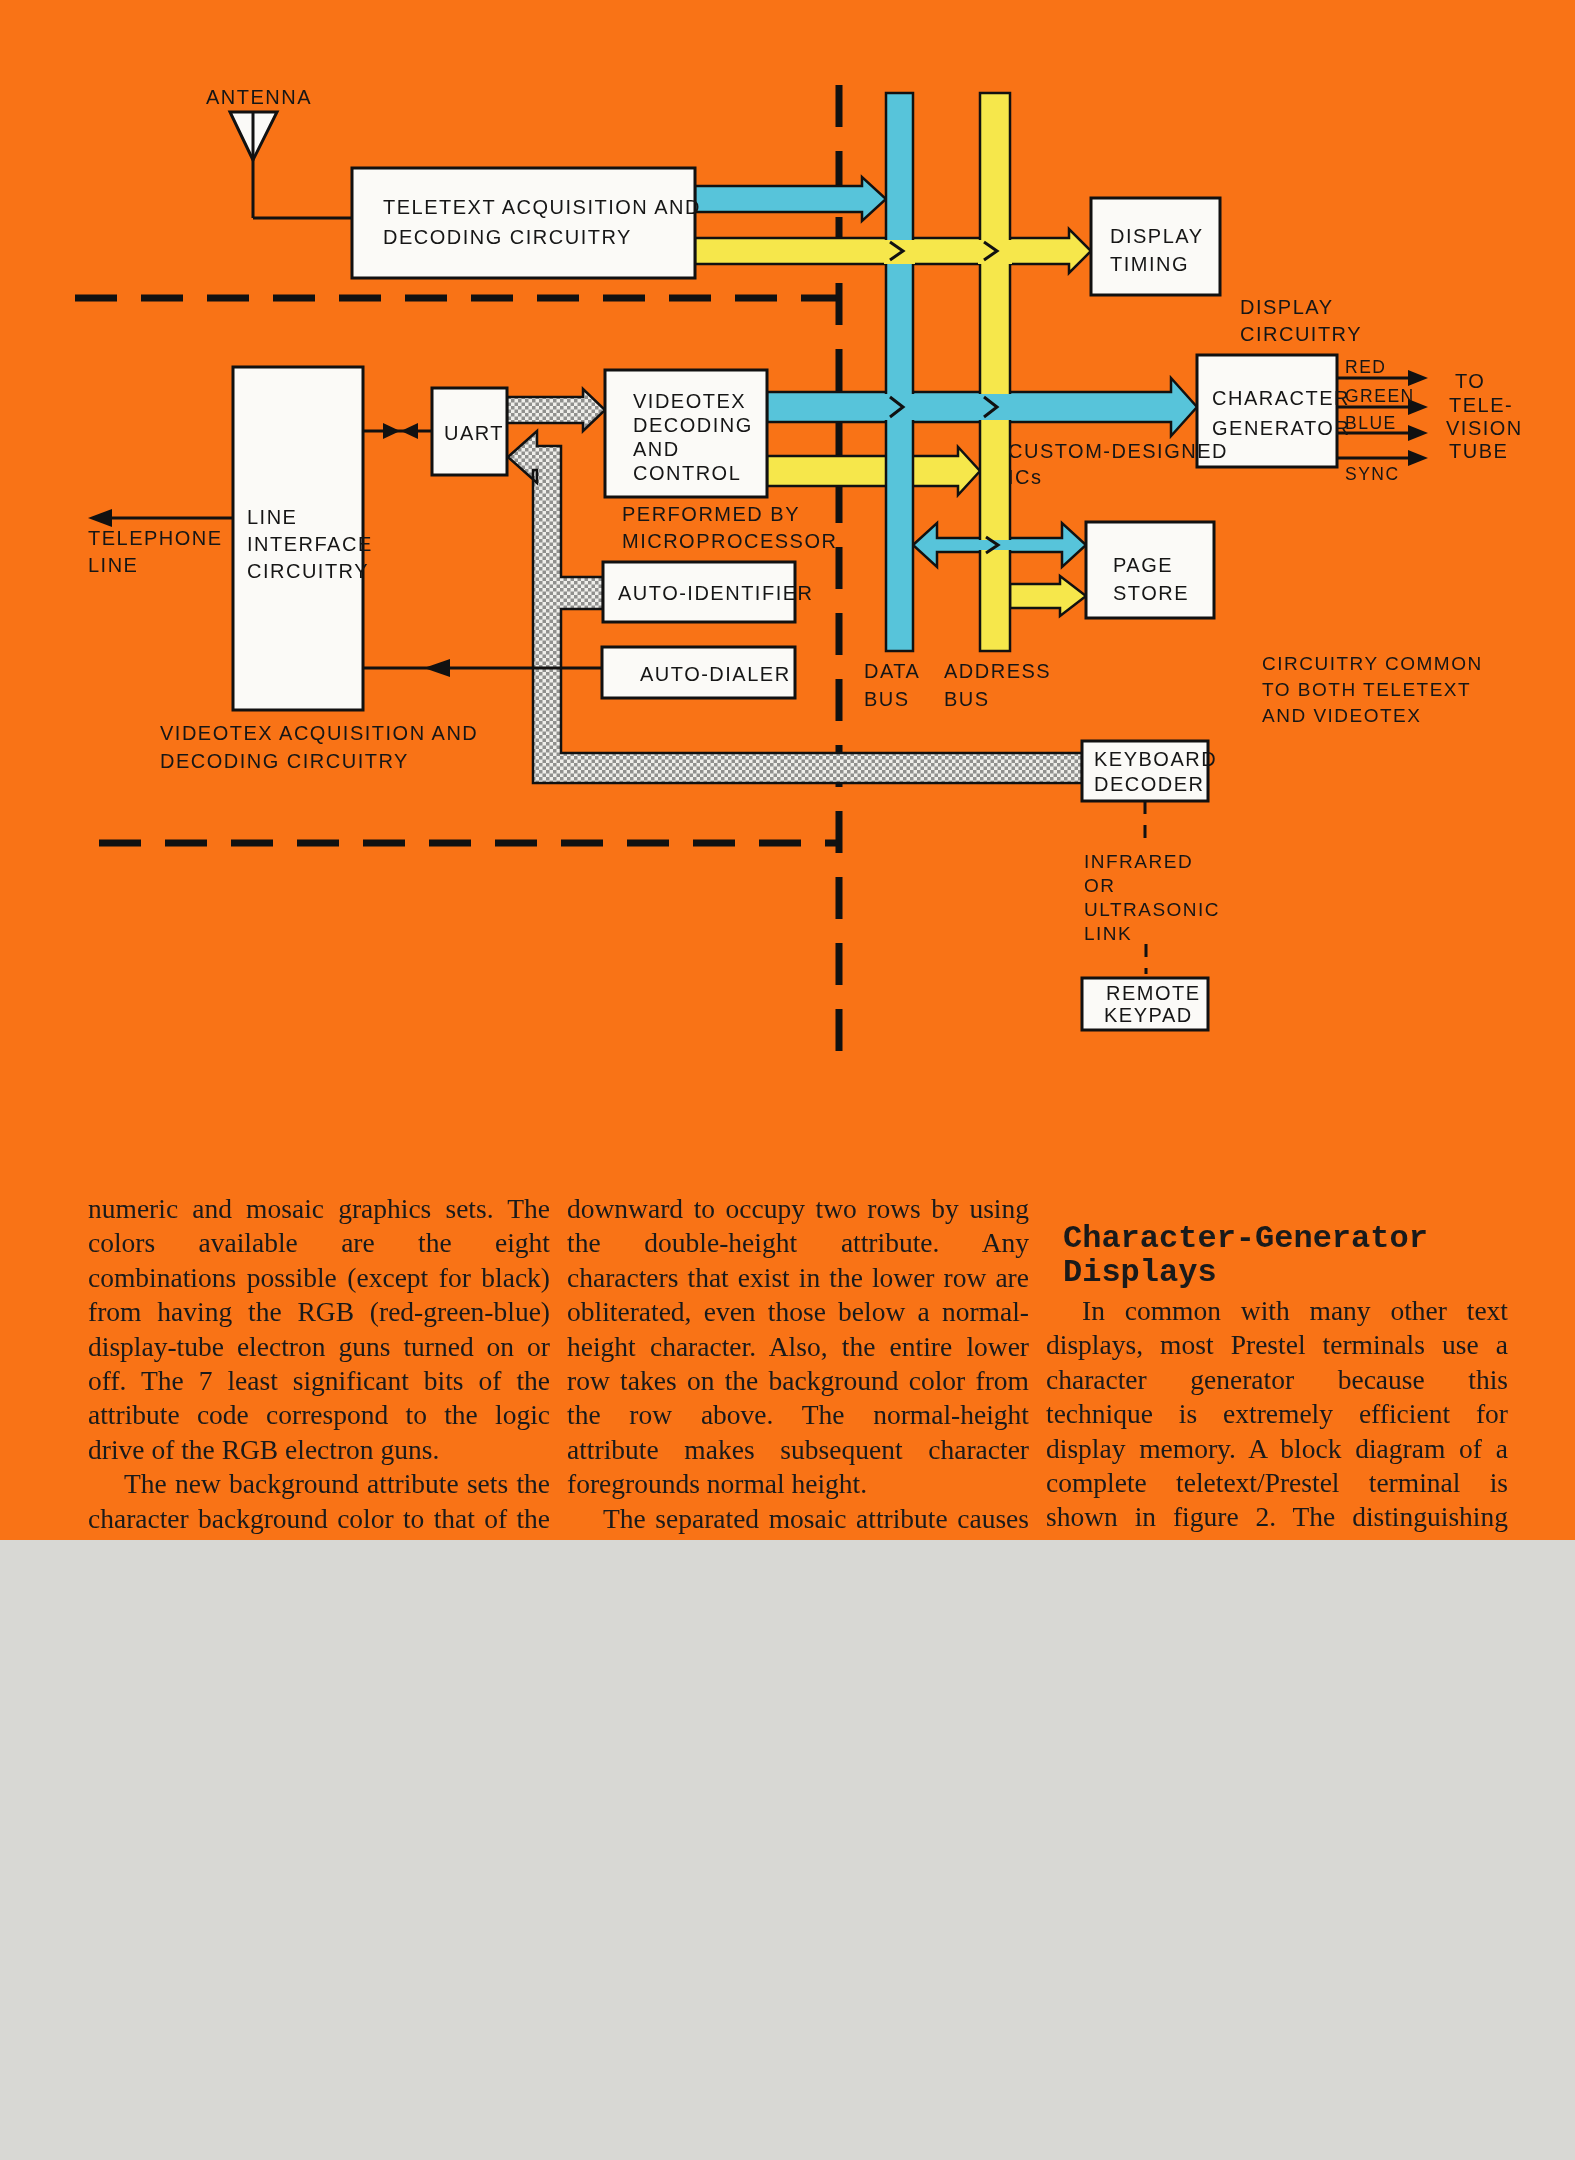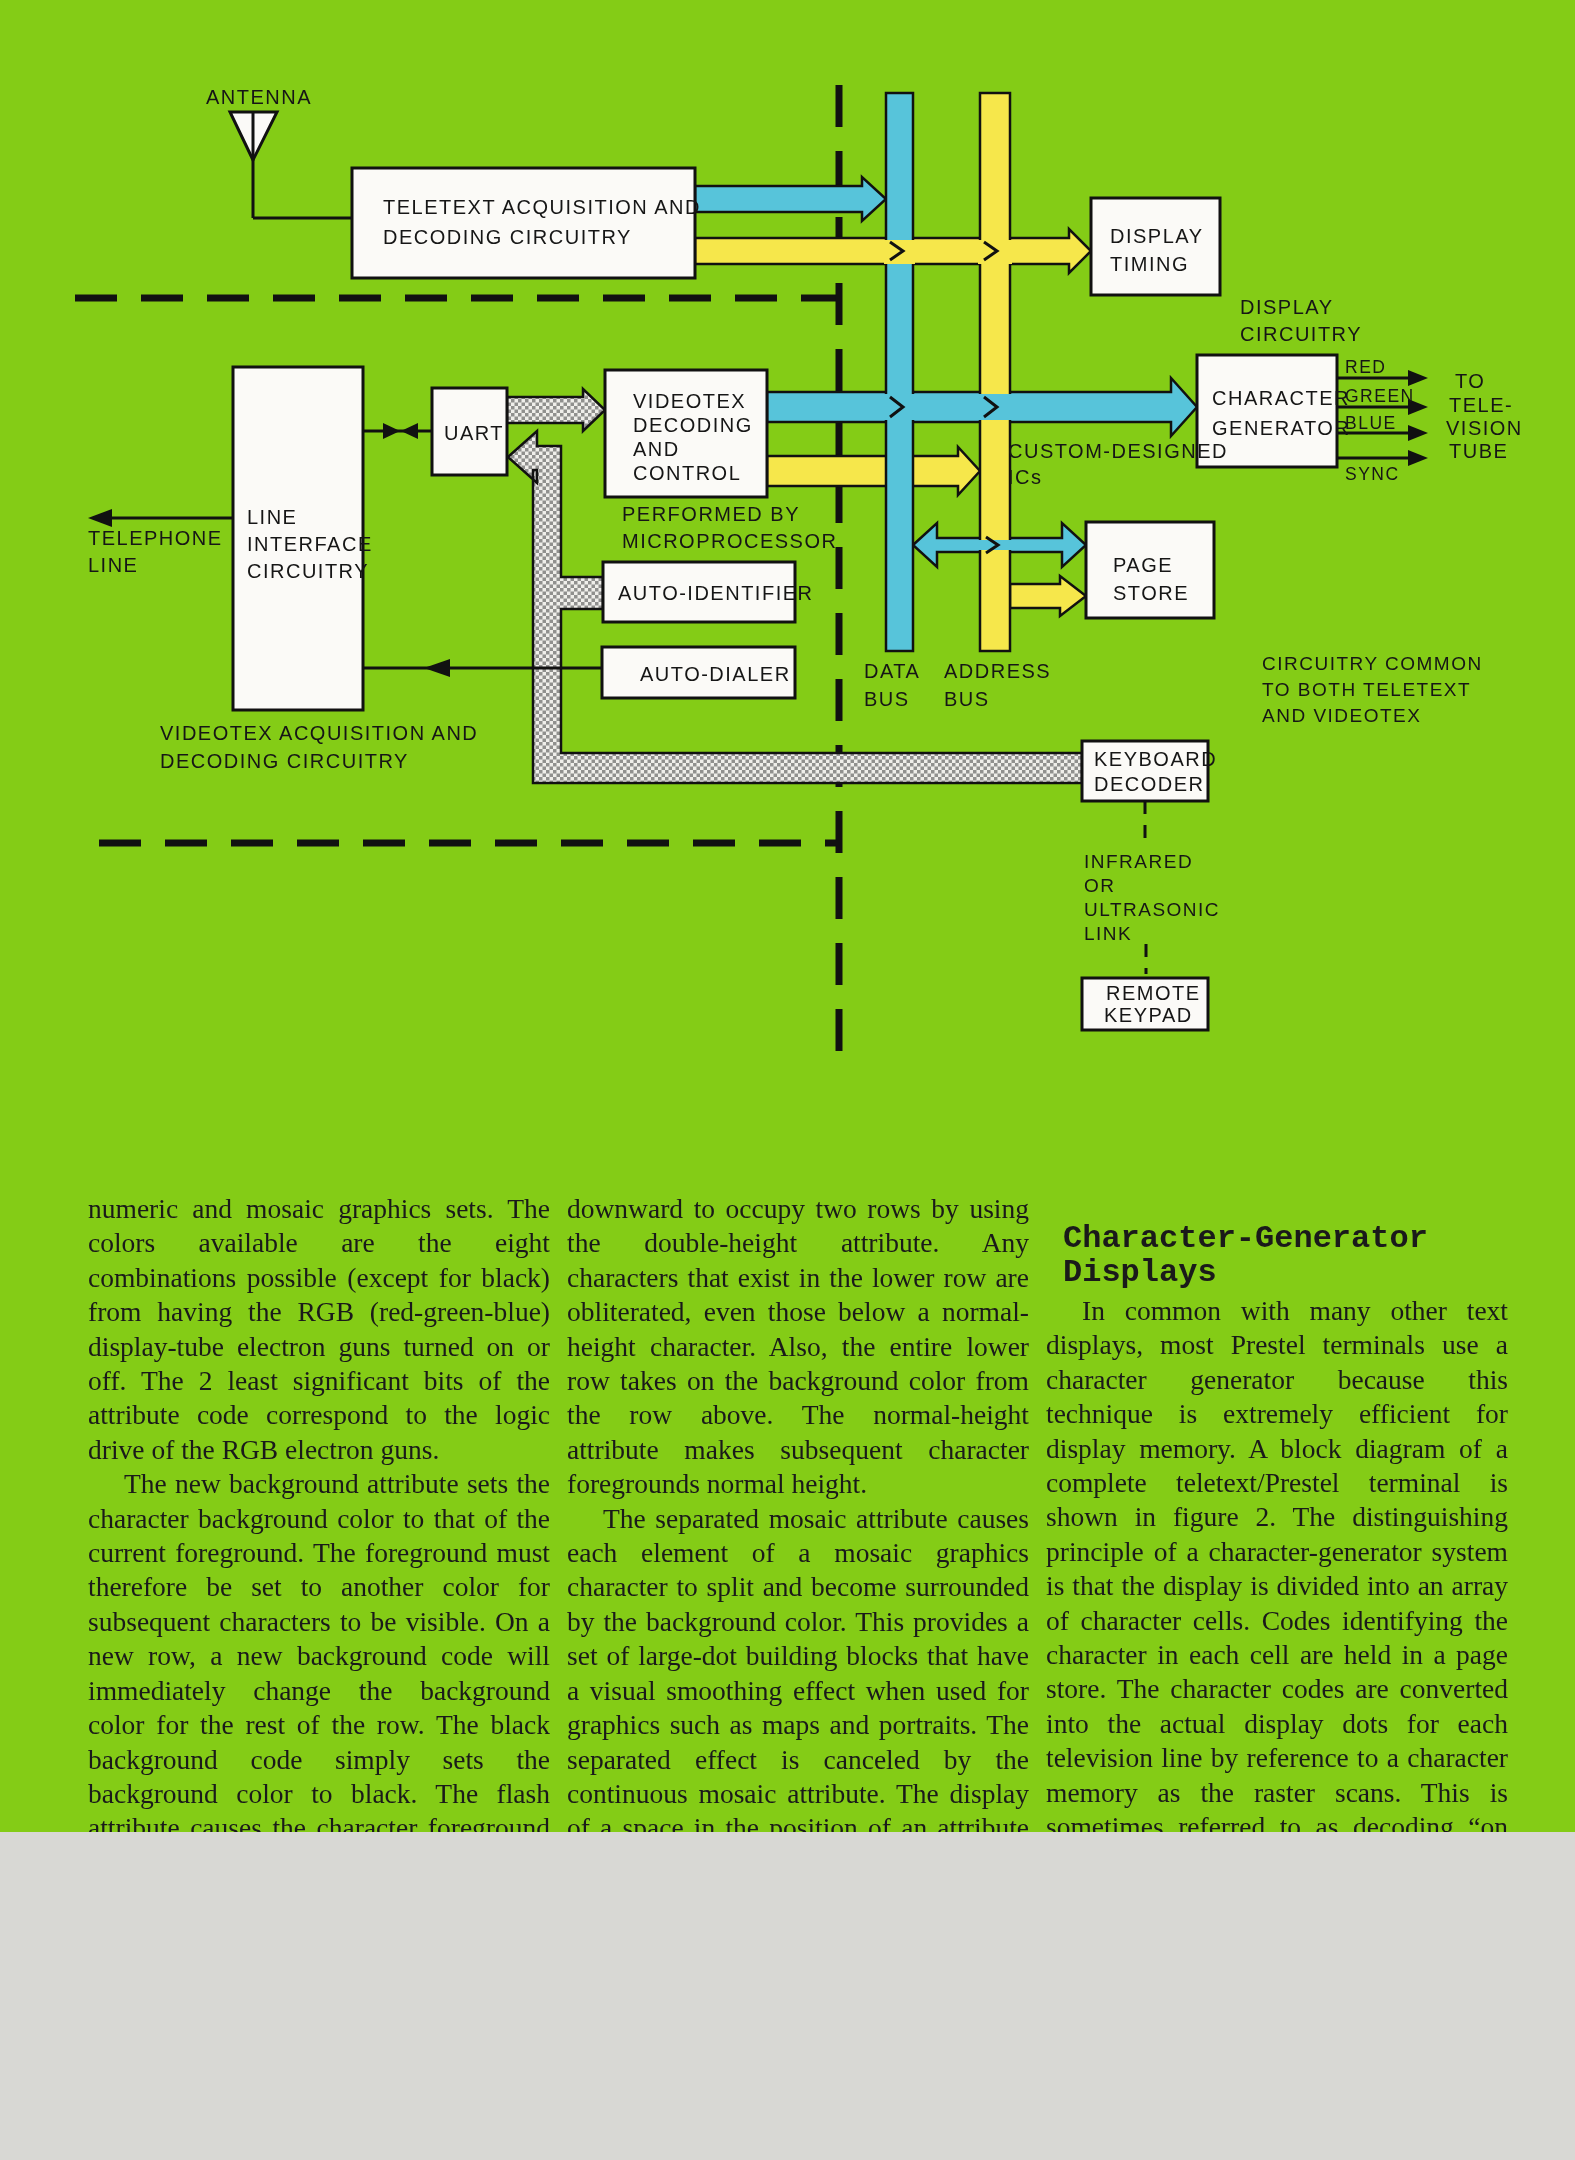--- a/index.html
+++ b/index.html
@@ -1,16 +1,16 @@
 <!DOCTYPE html>
 <html><head>
 <meta charset="utf-8">
 <style>
   html,body{margin:0;padding:0;background:#d8d8d4;}
-  .page{position:relative;width:1575px;height:1832px;background:#84cc16;overflow:hidden;
+  .page{position:relative;width:1575px;height:1540px;background:#f97316;overflow:hidden;
         font-family:"Liberation Serif",serif;color:#1a1a1a;}
   svg text{font-family:"Liberation Sans",sans-serif;fill:#161616;letter-spacing:1.5px;}
   .dia-label{font-size:20px;}
   .dia-small{font-size:17.5px;}
   .caption{position:absolute;left:97px;top:1112px;width:1300px;font-size:26px;}
   .caption .cap-label{font-weight:bold;}
   .caption .cap-text{font-style:italic;}
   .col{position:absolute;top:1192px;width:462px;font-size:27.5px;line-height:34.4px;
        text-align:justify;}
   .col p{margin:0;}
@@ -169,21 +169,21 @@
     <g class="dia-label">
       <text x="1455" y="388">TO</text>
       <text x="1449" y="412">TELE-</text>
       <text x="1446" y="435">VISION</text>
       <text x="1449" y="458">TUBE</text>
     </g>
   </svg>
 
 
   <div class="col c1">
-    <p>numeric and mosaic graphics sets. The colors available are the eight combinations possible (except for black) from having the RGB (red-green-blue) display-tube electron guns turned on or off. The 2 least significant bits of the attribute code correspond to the logic drive of the RGB electron guns.</p>
+    <p>numeric and mosaic graphics sets. The colors available are the eight combinations possible (except for black) from having the RGB (red-green-blue) display-tube electron guns turned on or off. The 7 least significant bits of the attribute code correspond to the logic drive of the RGB electron guns.</p>
     <p class="ind">The new background attribute sets the character background color to that of the current foreground. The foreground must therefore be set to another color for subsequent characters to be visible. On a new row, a new background code will immediately change the background color for the rest of the row. The black background code simply sets the background color to black. The flash attribute causes the character foreground to take on the character background color alternately, at a rate decided by the terminal (typically once per second).</p>
     <p class="ind">Characters can be stretched</p>
   </div>
   <div class="col c2">
     <p>downward to occupy two rows by using the double-height attribute. Any characters that exist in the lower row are obliterated, even those below a normal-height character. Also, the entire lower row takes on the background color from the row above. The normal-height attribute makes subsequent character foregrounds normal height.</p>
     <p class="ind">The separated mosaic attribute causes each element of a mosaic graphics character to split and become surrounded by the background color. This provides a set of large-dot building blocks that have a visual smoothing effect when used for graphics such as maps and portraits. The separated effect is canceled by the continuous mosaic attribute. The display of a space in the position of an attribute can be avoided in graphics by the use of the hold-mosaic attribute. In hold-mosaic mode, the last graphics character before the attribute change is held</p>
   </div>
   <div class="col c3">
     <h3>Character-Generator Displays</h3>
     <p class="ind">In common with many other text displays, most Prestel terminals use a character generator because this technique is extremely efficient for display memory. A block diagram of a complete teletext/Prestel terminal is shown in figure 2. The distinguishing principle of a character-generator system is that the display is divided into an array of character cells. Codes identifying the character in each cell are held in a page store. The character codes are converted into the actual display dots for each television line by reference to a character memory as the raster scans. This is sometimes referred to as decoding “on the fly.”</p>

